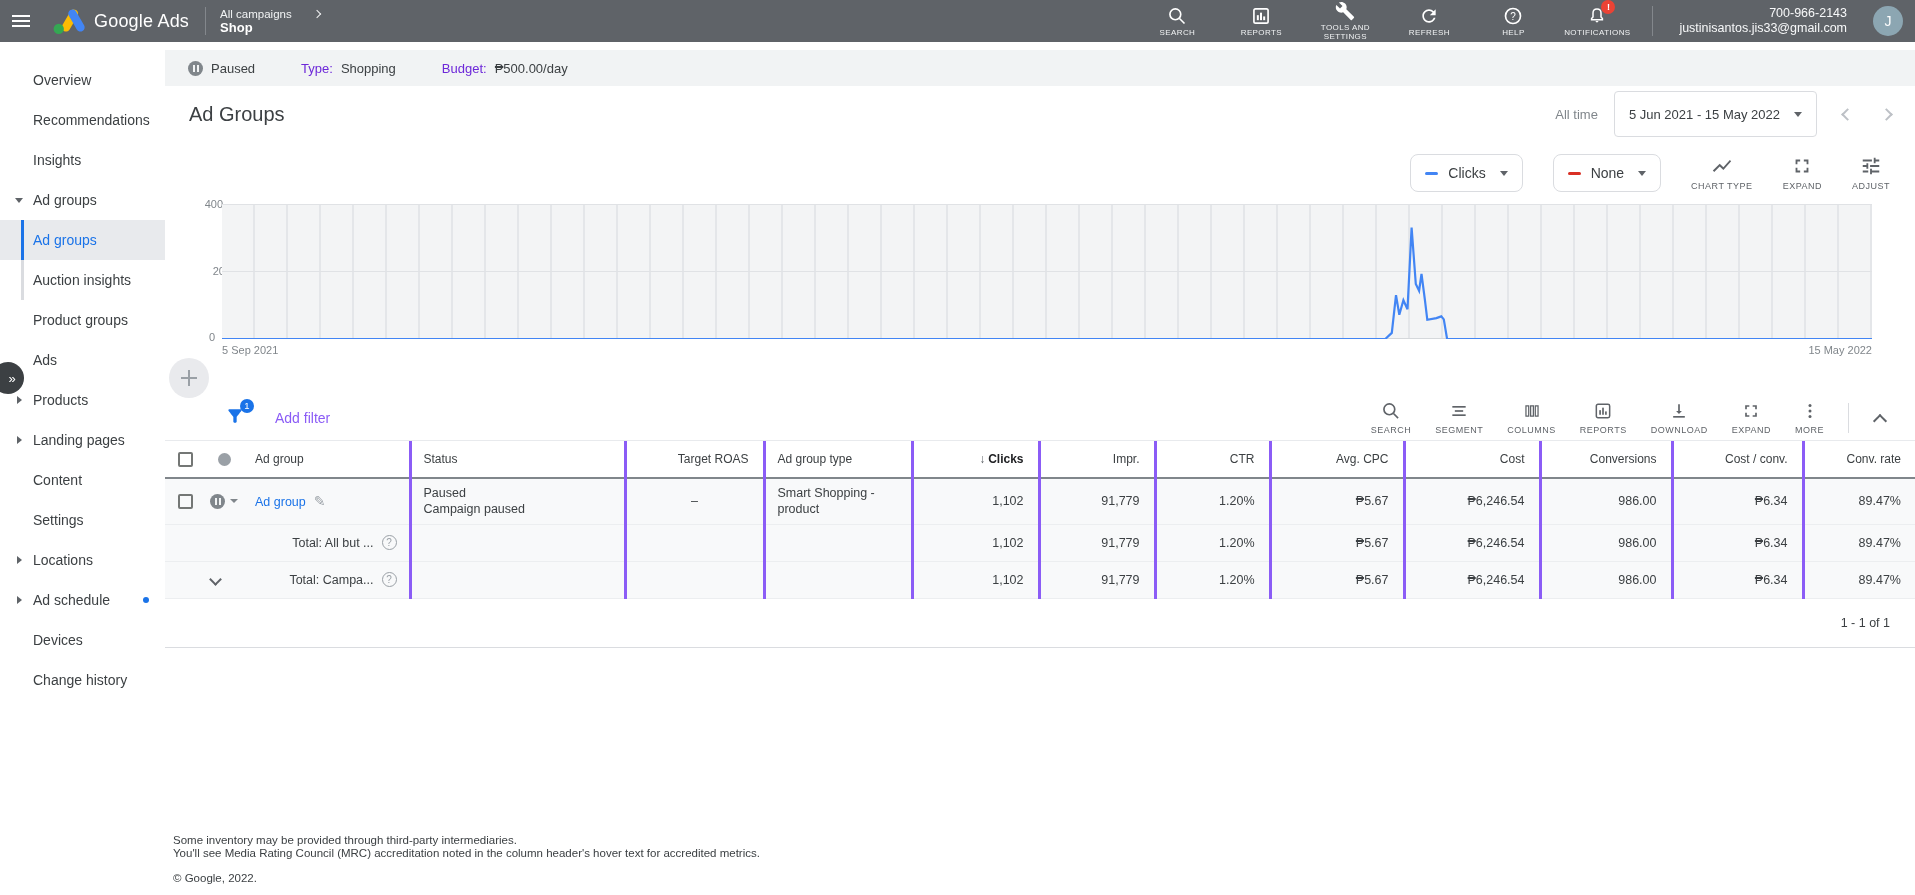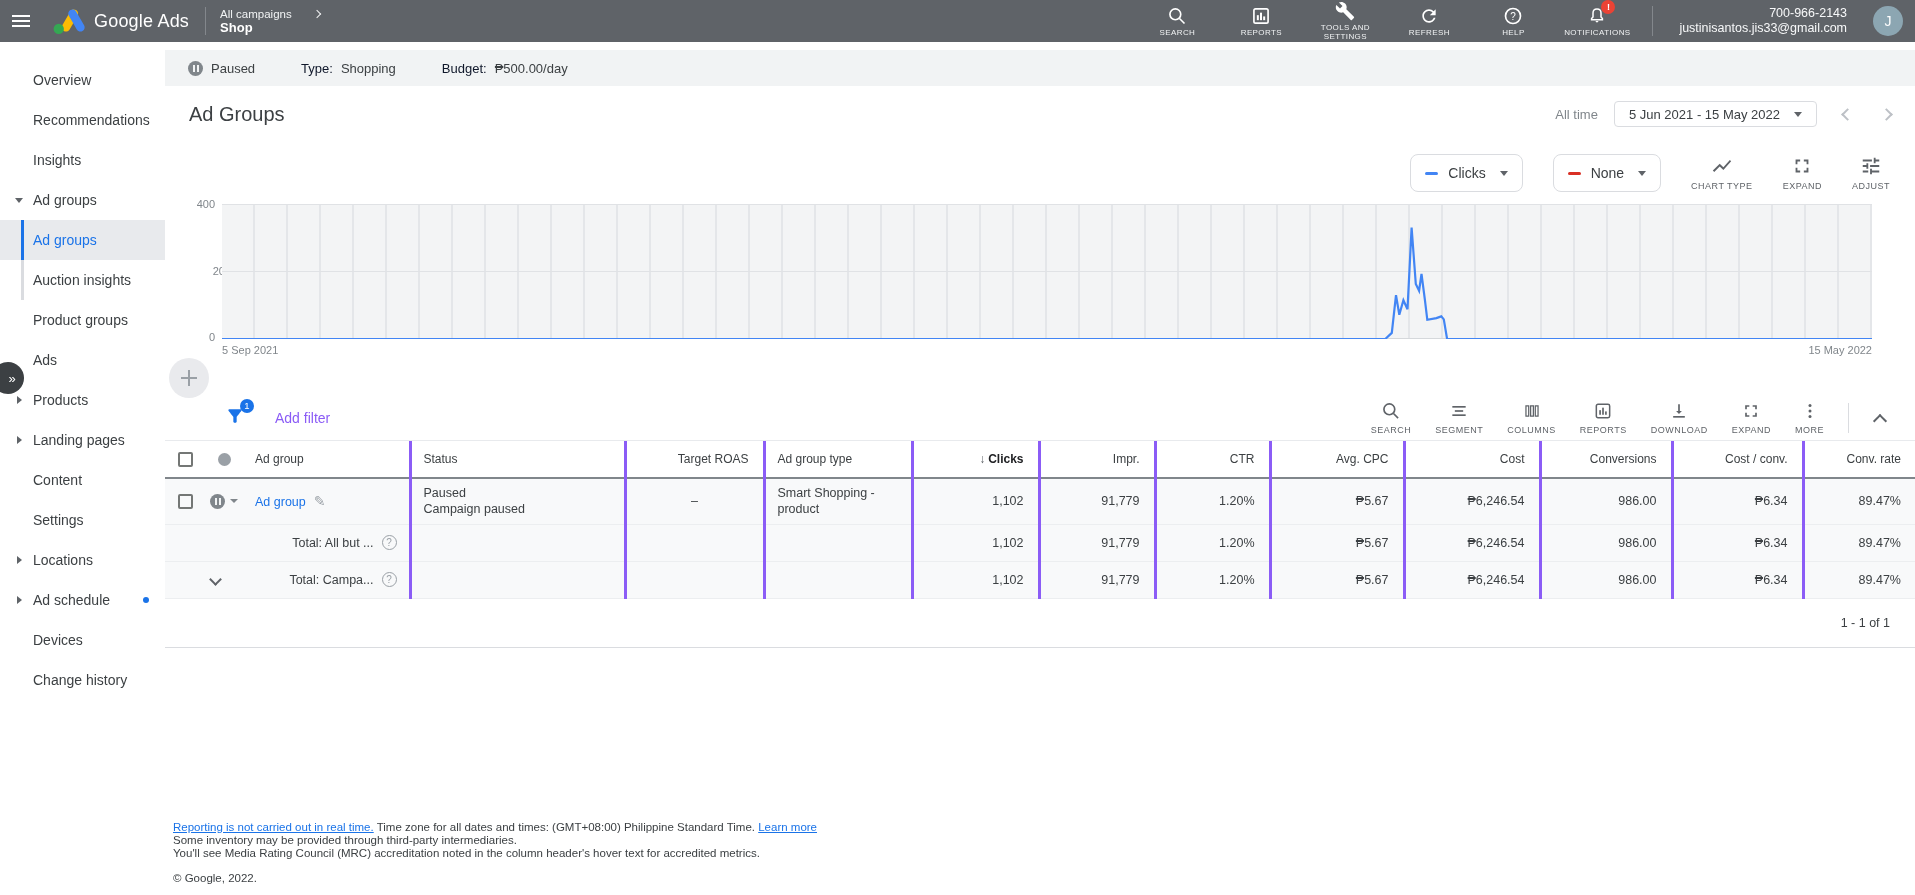--- a/index.html
+++ b/index.html
@@ -49,28 +49,28 @@
                    padding-left:6px; cursor:pointer; z-index:30; }
 
   .content { flex:1; display:flex; flex-direction:column; background:#fff; position:relative; }
 
   
   .statusbar { margin-top:8px; height:36px; background:#f1f3f4; display:flex; align-items:center; gap:46px; padding-left:23px; font-size:13px; }
   .st-item { display:flex; align-items:center; gap:8px; }
   .pause-ic { width:15px; height:15px; border-radius:50%; background:#80868b; position:relative; }
   .pause-ic::before, .pause-ic::after { content:""; position:absolute; top:4px; bottom:4px; width:2px; background:#f1f3f4; }
   .pause-ic::before { left:4.5px; } .pause-ic::after { right:4.5px; }
-  .muted { color:#0f172a; }
+  .muted { color:#6d28d9; }
 
   
   .titlerow { height:56px; display:flex; align-items:center; padding:0 24px; }
   .page-title { font-size:20px; color:#3c4043; }
   .titlerow .right { margin-left:auto; display:flex; align-items:center; gap:16px; }
   .range-preset { font-size:13px; color:#80868b; }
-  .datebox { display:flex; align-items:center; gap:14px; border:1px solid #dadce0; border-radius:4px; height:26px; padding:0 14px; font-size:13px; cursor:pointer; }
+  .datebox { display:flex; align-items:center; gap:14px; border:1px solid #dadce0; border-radius:4px; height:46px; padding:0 14px; font-size:13px; cursor:pointer; }
   .caret-down { width:0; height:0; border-left:4.5px solid transparent; border-right:4.5px solid transparent; border-top:5px solid #5f6368; }
   .nav-chev { width:9px; height:9px; border-right:2px solid #bdc1c6; border-top:2px solid #bdc1c6; display:inline-block; cursor:pointer; }
   .nav-chev.prev { transform:rotate(-135deg); margin-left:10px; }
   .nav-chev.next { transform:rotate(45deg); margin-left:14px; }
 
   
   .chartctrl { height:62px; display:flex; align-items:center; justify-content:flex-end; gap:30px; padding-right:25px; }
   .metricbox { display:flex; align-items:center; gap:10px; border:1px solid #dadce0; border-radius:8px; height:38px; padding:0 14px; font-size:14px; min-width:104px; cursor:pointer; }
   .dash { width:13px; height:3px; border-radius:2px; }
   .metricbox .caret-down { margin-left:4px; }
@@ -331,21 +331,21 @@
       </span>
       <span class="tool-btn">
         <svg width="22" height="22" viewBox="0 0 24 24">
             <path fill="#5f6368" d="M3 17v2h6v-2H3zM3 5v2h10V5H3zm10 16v-2h8v-2h-8v-2h-2v6h2zM7 9v2H3v2h4v2h2V9H7zm14 4v-2H11v2h10zm-6-4h2V7h4V5h-4V3h-2v6z"></path>
           </svg>
         <span>ADJUST</span>
       </span>
     </div>
 
     <div class="chartwrap">
-      <span class="ytick" style="top:-6px; left:6px;">400</span>
+      <span class="ytick" style="top:-6px; left:14px;">400</span>
       <span class="ytick" style="top:61px; left:22px;">200</span>
       <span class="ytick" style="top:127px; left:6px;">0</span>
       <div class="plot">
         <div class="hgrid" style="top:0;"></div>
         <div class="hgrid" style="top:67px;"></div>
         <div class="axisline"></div>
         <svg viewBox="0 0 1650 135" preserveAspectRatio="none">
           <polyline fill="none" stroke="#4285f4" stroke-width="2.2" points="0.0,135.0 1163.3,135.0 1169.8,128.9 1174.0,91.1 1177.3,110.7 1181.4,96.2 1185.5,105.3 1189.6,23.6 1193.8,80.0 1197.1,86.7 1199.5,69.9 1202.8,95.2 1205.3,115.8 1214.4,114.1 1219.3,112.4 1221.8,115.4 1225.1,135.0 1650.0,135.0"></polyline>
         </svg>
       </div>
@@ -534,20 +534,19 @@
           <td class="sep num">89.47%</td>
         </tr>
       </tbody>
     </table>
 
     <div class="pagination">
       <span>1 - 1 of 1</span>
     </div>
 
     <div class="footer">
-      <div><a>Reporting is not carried out in real time.</a><span> Time zone for all dates and times: (GMT+08:00) Philippine Standard Time. </span><a>Learn more</a></div>
       <div>Some inventory may be provided through third-party intermediaries.</div>
       <div>You'll see Media Rating Council (MRC) accreditation noted in the column header's hover text for accredited metrics.</div>
       <div class="copyright">© Google, 2022.</div>
     </div>
 
   </div>
 </div>
 
 </body></html>

